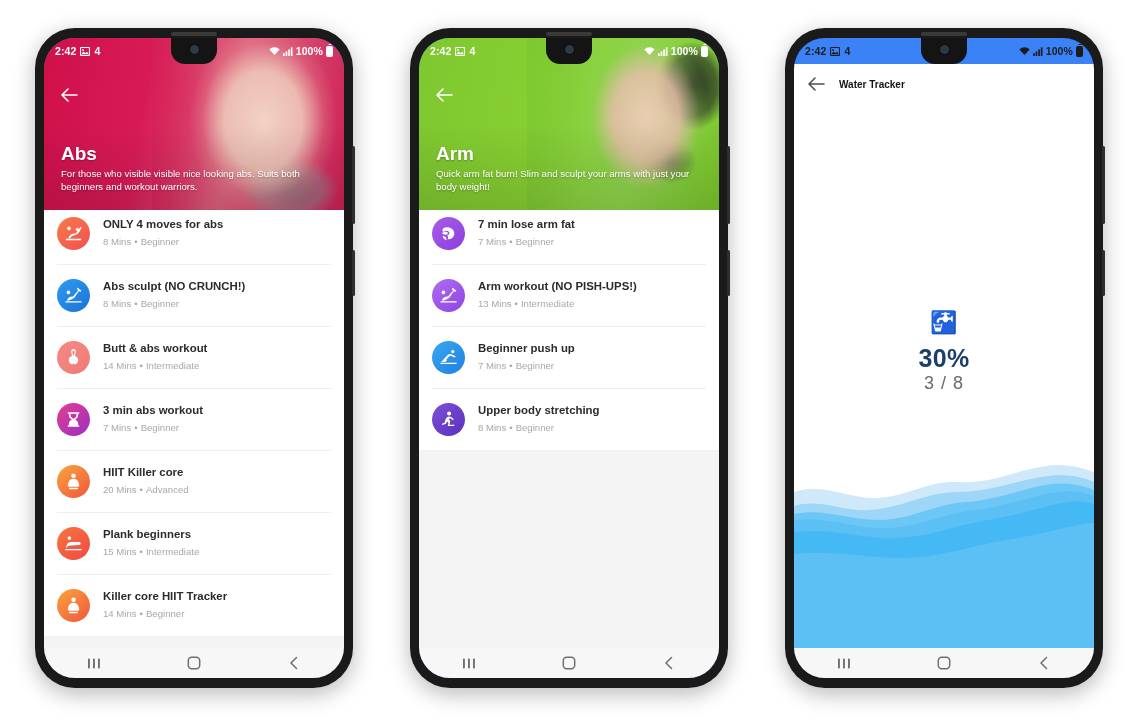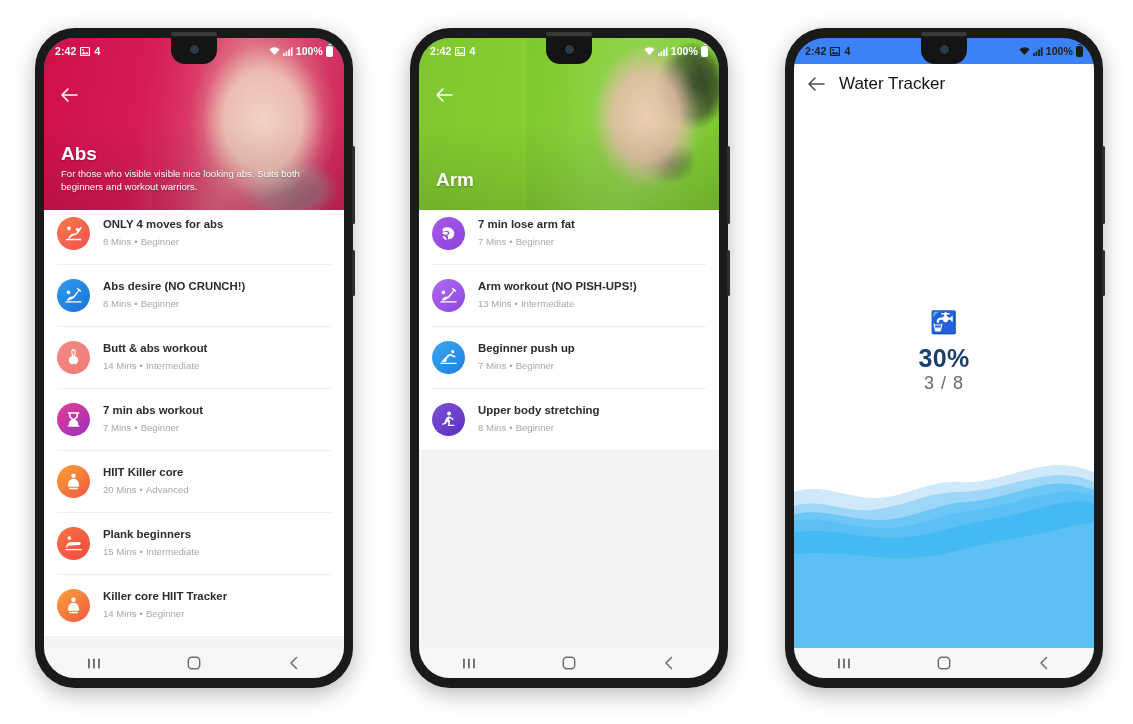--- a/index.html
+++ b/index.html
@@ -171,21 +171,21 @@
     font-size: 9.6px; color: #a8a8a8; line-height: 1.2; white-space: nowrap;
   }
   .row-meta .dot { padding: 0 3px; }
 
   
   .wt-appbar {
     flex: 0 0 40px; display: flex; align-items: center;
     padding: 0 14px; gap: 14px; background: #ffffff;
   }
   .wt-appbar .back { color: #4d4d4d; display: flex; align-items: center; }
-  .wt-title { font-size: 17px; font-weight: normal; color: #141414; }
+  .wt-title { font-size: 10px; font-weight: bold; color: #141414; }
   .wt-body { position: relative; flex: 1 1 auto; background: #ffffff; overflow: hidden; }
   .wt-center {
     position: absolute; left: 0; right: 0; top: 208px;
     text-align: center; z-index: 5;
   }
   .wt-faucet { font-size: 22px; line-height: 1; margin-bottom: 10px; }
   .wt-pct { font-size: 25px; font-weight: bold; color: #1b3f6b; letter-spacing: 0.3px; }
   .wt-frac { font-size: 18px; color: #6a6a6a; letter-spacing: 1px; }
   .waves { position: absolute; left: 0; right: 0; bottom: 0; height: 190px; }
   .waves svg { display: block; width: 100%; height: 100%; }
@@ -270,21 +270,21 @@
                 <div class="row-meta"><span>8 Mins</span><span class="dot">•</span><span>Beginner</span></div>
               </div>
             </div>
             <div class="row">
               <div class="row-icon" style="background: linear-gradient(140deg, rgb(46, 155, 240) 0%, rgb(27, 114, 216) 100%);">
                 <svg width="21" height="21" viewBox="0 0 22 22">
                   <path d="M2.5 17 H19.5 V18.4 H2.5 Z M4 16.3 C5 13 8 11.6 10.5 12.1 L16 5.6 L14.4 4.3 L15.4 3 L19.2 6 L18.2 7.3 L16.8 6.3 L12 13.2 C10.2 15 8 15.6 6.2 16.3 Z M5.6 9.6 a1.9 1.9 0 1 1 0.1 0 Z" fill="#fff"></path>
                 </svg>
               </div>
               <div class="row-text">
-                <div class="row-title">Abs desire (NO CRUNCH!)</div>
+                <div class="row-title">Abs sculpt (NO CRUNCH!)</div>
                 <div class="row-meta"><span>8 Mins</span><span class="dot">•</span><span>Beginner</span></div>
               </div>
             </div>
             <div class="row">
               <div class="row-icon" style="background: linear-gradient(140deg, rgb(244, 138, 134) 0%, rgb(239, 123, 116) 100%);">
                 <svg width="21" height="21" viewBox="0 0 22 22">
                   <path d="M11 2.2 C9.4 2.2 8.6 3.4 8.6 4.8 C8.6 6.4 9.4 8 9.4 9.6 C8 9.8 6.6 10.8 6.2 12.4 C5.6 14.6 6.6 17.2 8.8 18 C10.2 18.5 11 17.6 11 16.4 C11 17.6 11.8 18.5 13.2 18 C15.4 17.2 16.4 14.6 15.8 12.4 C15.4 10.8 14 9.8 12.6 9.6 C12.6 8 13.4 6.4 13.4 4.8 C13.4 3.4 12.6 2.2 11 2.2 Z M11 4 C11.8 4 12.2 4.5 12.2 5.2 C12.2 6.6 11.4 8.2 11 9.4 C10.6 8.2 9.8 6.6 9.8 5.2 C9.8 4.5 10.2 4 11 4 Z" fill="#fff"></path>
                 </svg>
               </div>
               <div class="row-text">
@@ -292,21 +292,21 @@
                 <div class="row-meta"><span>14 Mins</span><span class="dot">•</span><span>Intermediate</span></div>
               </div>
             </div>
             <div class="row">
               <div class="row-icon" style="background: linear-gradient(140deg, rgb(227, 63, 143) 0%, rgb(155, 47, 196) 100%);">
                 <svg width="21" height="21" viewBox="0 0 22 22">
                   <path d="M5 3.4 H17 V5 H15.8 L15.8 7.2 C15.8 9 14 10.2 12.8 11 C14 11.8 15.8 13 15.8 14.8 L15.8 17 H17 V18.6 H5 V17 H6.2 L6.2 14.8 C6.2 13 8 11.8 9.2 11 C8 10.2 6.2 9 6.2 7.2 L6.2 5 H5 Z M8 5 V7.2 C8 8.6 10 9.6 11 10.3 C12 9.6 14 8.6 14 7.2 V5 Z" fill="#fff"></path>
                 </svg>
               </div>
               <div class="row-text">
-                <div class="row-title">7 min abs workout</div>
+                <div class="row-title">3 min abs workout</div>
                 <div class="row-meta"><span>7 Mins</span><span class="dot">•</span><span>Beginner</span></div>
               </div>
             </div>
             <div class="row">
               <div class="row-icon" style="background: linear-gradient(140deg, rgb(251, 164, 58) 0%, rgb(240, 86, 63) 100%);">
                 <svg width="21" height="21" viewBox="0 0 22 22">
                   <path d="M11 2.6 a2.4 2.4 0 1 1 0 4.8 a2.4 2.4 0 0 1 0-4.8 Z M11 8.2 C8.2 8.2 6 10.2 5.4 13 L5 15.2 C4.9 15.9 5.4 16.4 6.1 16.4 H15.9 C16.6 16.4 17.1 15.9 17 15.2 L16.6 13 C16 10.2 13.8 8.2 11 8.2 Z M6.5 17.6 H15.5 V19 H6.5 Z" fill="#fff"></path>
                 </svg>
               </div>
               <div class="row-text">
@@ -404,20 +404,21 @@
       <div class="hero arm">
         <div class="photo"></div>
         <div class="scrim"></div>
         <div class="hero-back">
           <svg width="17" height="14" viewBox="0 0 17 14">
               <path d="M7 1 L1 7 L7 13 M1 7 H16" fill="none" stroke="currentColor" stroke-width="1.6" stroke-linecap="round" stroke-linejoin="round"></path>
             </svg>
         </div>
         <div class="hero-text">
           <div class="hero-title">Arm</div>
+          <div class="hero-sub">Quick arm fat burn! Slim and sculpt your arms with just your body weight!</div>
         </div>
       </div>
 
       <div class="listwrap">
         <div class="listcard" id="arm-list">
             <div class="row">
               <div class="row-icon" style="background: linear-gradient(140deg, rgb(168, 93, 232) 0%, rgb(139, 62, 222) 100%);">
                 <svg width="21" height="21" viewBox="0 0 22 22">
                   <path d="M5.8 5.2 C8.8 4 12.4 4.4 14.8 6.4 C17 8.2 17.8 11.4 16.4 14 C15.2 16.2 12.6 17.4 10.2 17 C10.8 15.6 10.6 14 9.6 12.8 C11 12.6 12 11.6 12 10.4 C12 9 10.6 8 9 8 C7.6 8 6.4 8.6 5.6 9.4 L4.4 7.6 Z M4.2 10.6 C5.4 9.6 7 9 8.6 9.2 C9.6 9.4 10.4 10 10.4 10.8 C10.4 11.8 9 12.4 7.6 12.2 C6.6 12 5.6 11.6 4.8 11.2 Z M5.4 13.4 C6.8 14 8 14.6 8.6 15.6 C9 16.4 9 17.2 8.6 18 C6.8 17.4 5.4 16 5 14.2 Z" fill="#fff"></path>
                 </svg>

